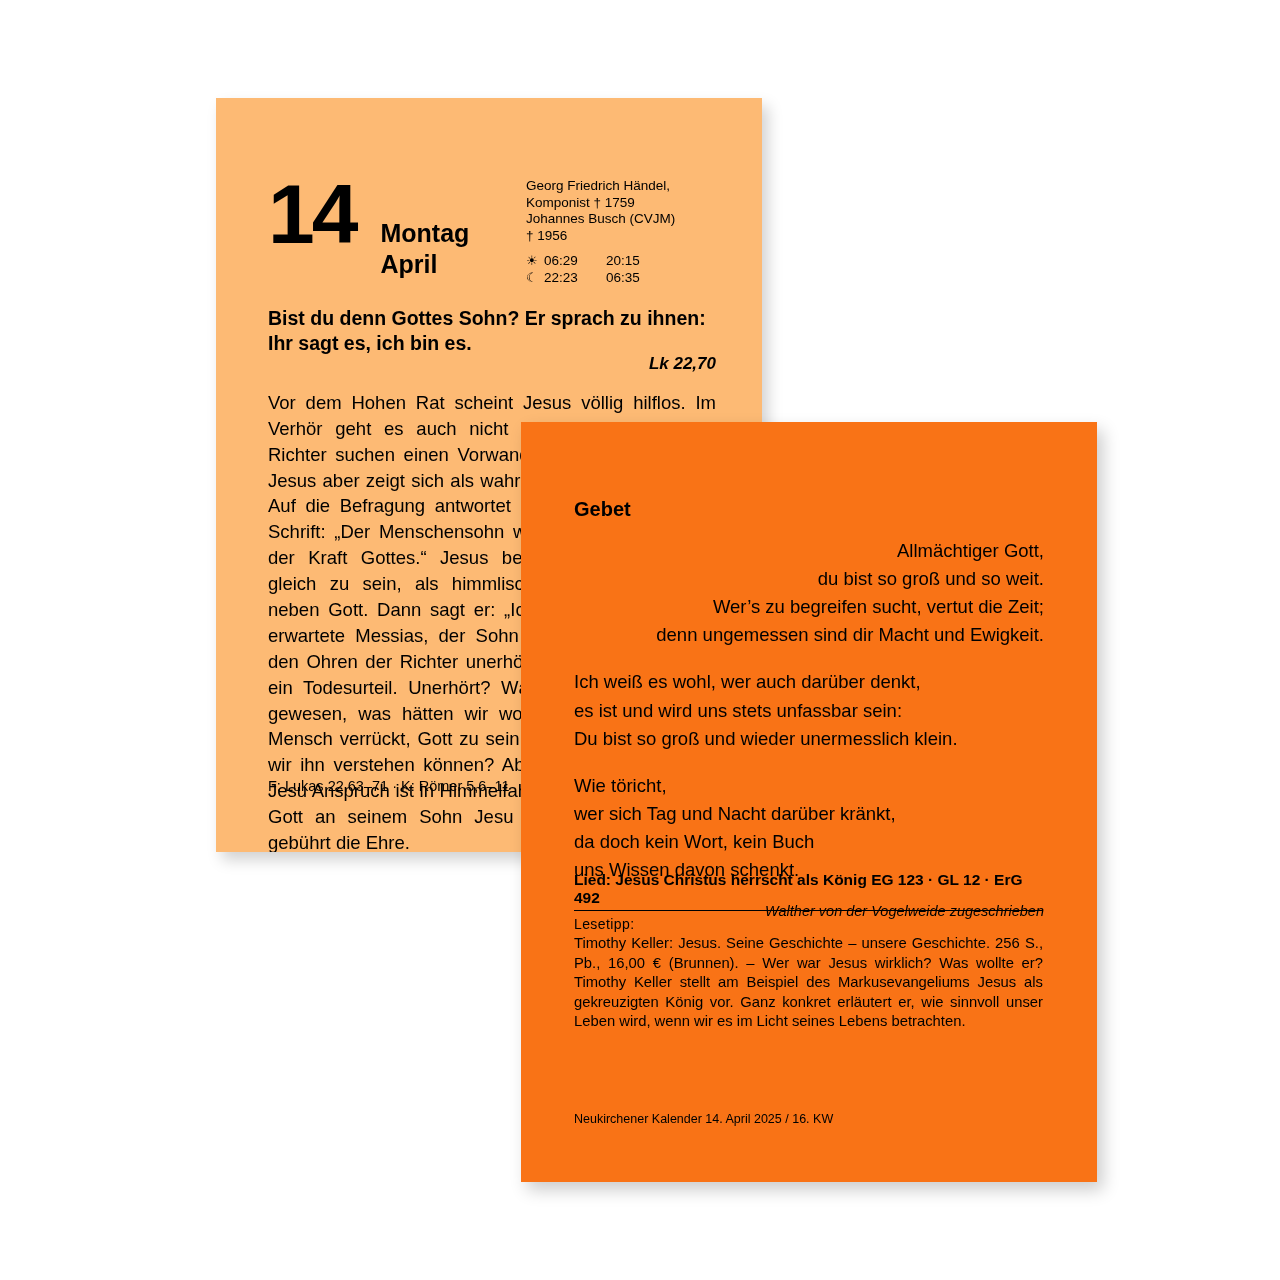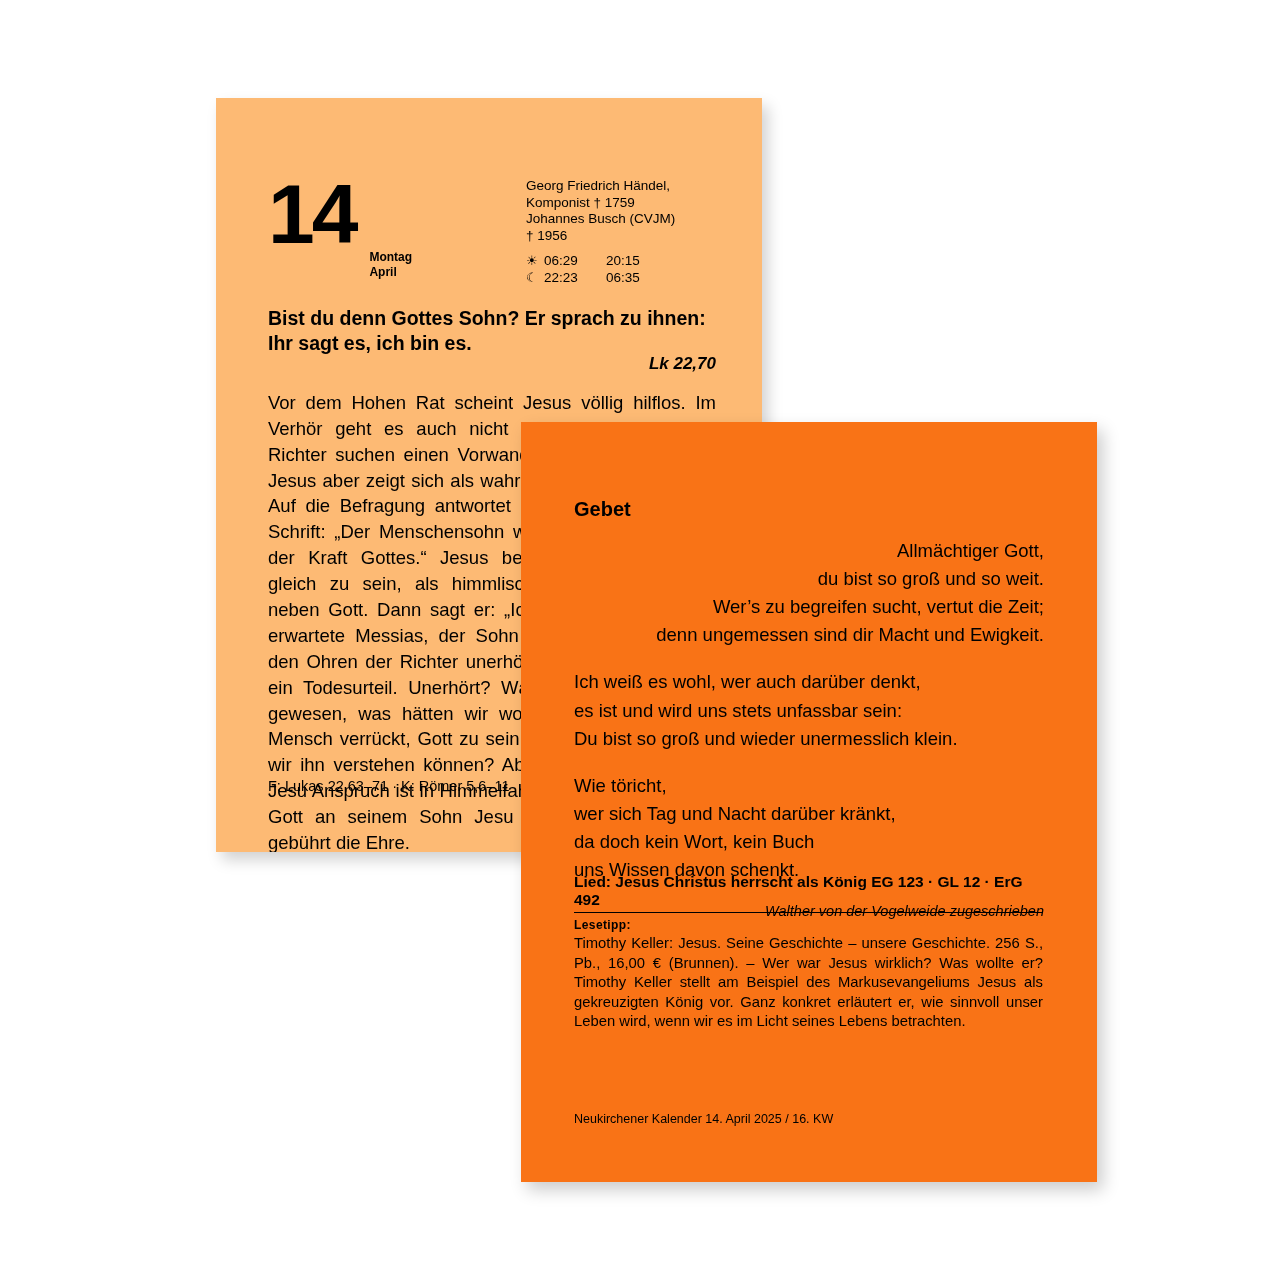--- a/index.html
+++ b/index.html
@@ -50,24 +50,24 @@
 
   .daynum {
     font-size: 84px;
     font-weight: bold;
     line-height: 0.86;
     letter-spacing: -3px;
     margin-top: 6px;
   }
 
   .weekday-block {
-    margin-left: 14px;
+    margin-left: 25px;
     align-self: flex-end;
     padding-bottom: 8px;
-    font-size: 12px;
+    font-size: 25px;
     font-weight: bold;
     line-height: 1.25;
   }
 
   .meta-block {
     margin-left: auto;
     font-size: 13.5px;
     line-height: 1.24;
     padding-top: 6px;
     width: 190px;
@@ -164,22 +164,22 @@
     right: 1px;
     bottom: 128px;
   }
   .lied {
     font-size: 15.5px;
     font-weight: bold;
     padding-bottom: 3px;
     border-bottom: 1px solid #000;
   }
   .lesetipp-label {
-    font-size: 12px;
-    font-weight: bold;
+    font-size: 14px;
+    font-weight: normal;
     letter-spacing: 0.4px;
     margin-top: 5px;
     margin-bottom: 2px;
   }
   .lesetipp-text {
     font-size: 14.8px;
     line-height: 1.32;
     text-align: justify;
   }
 

